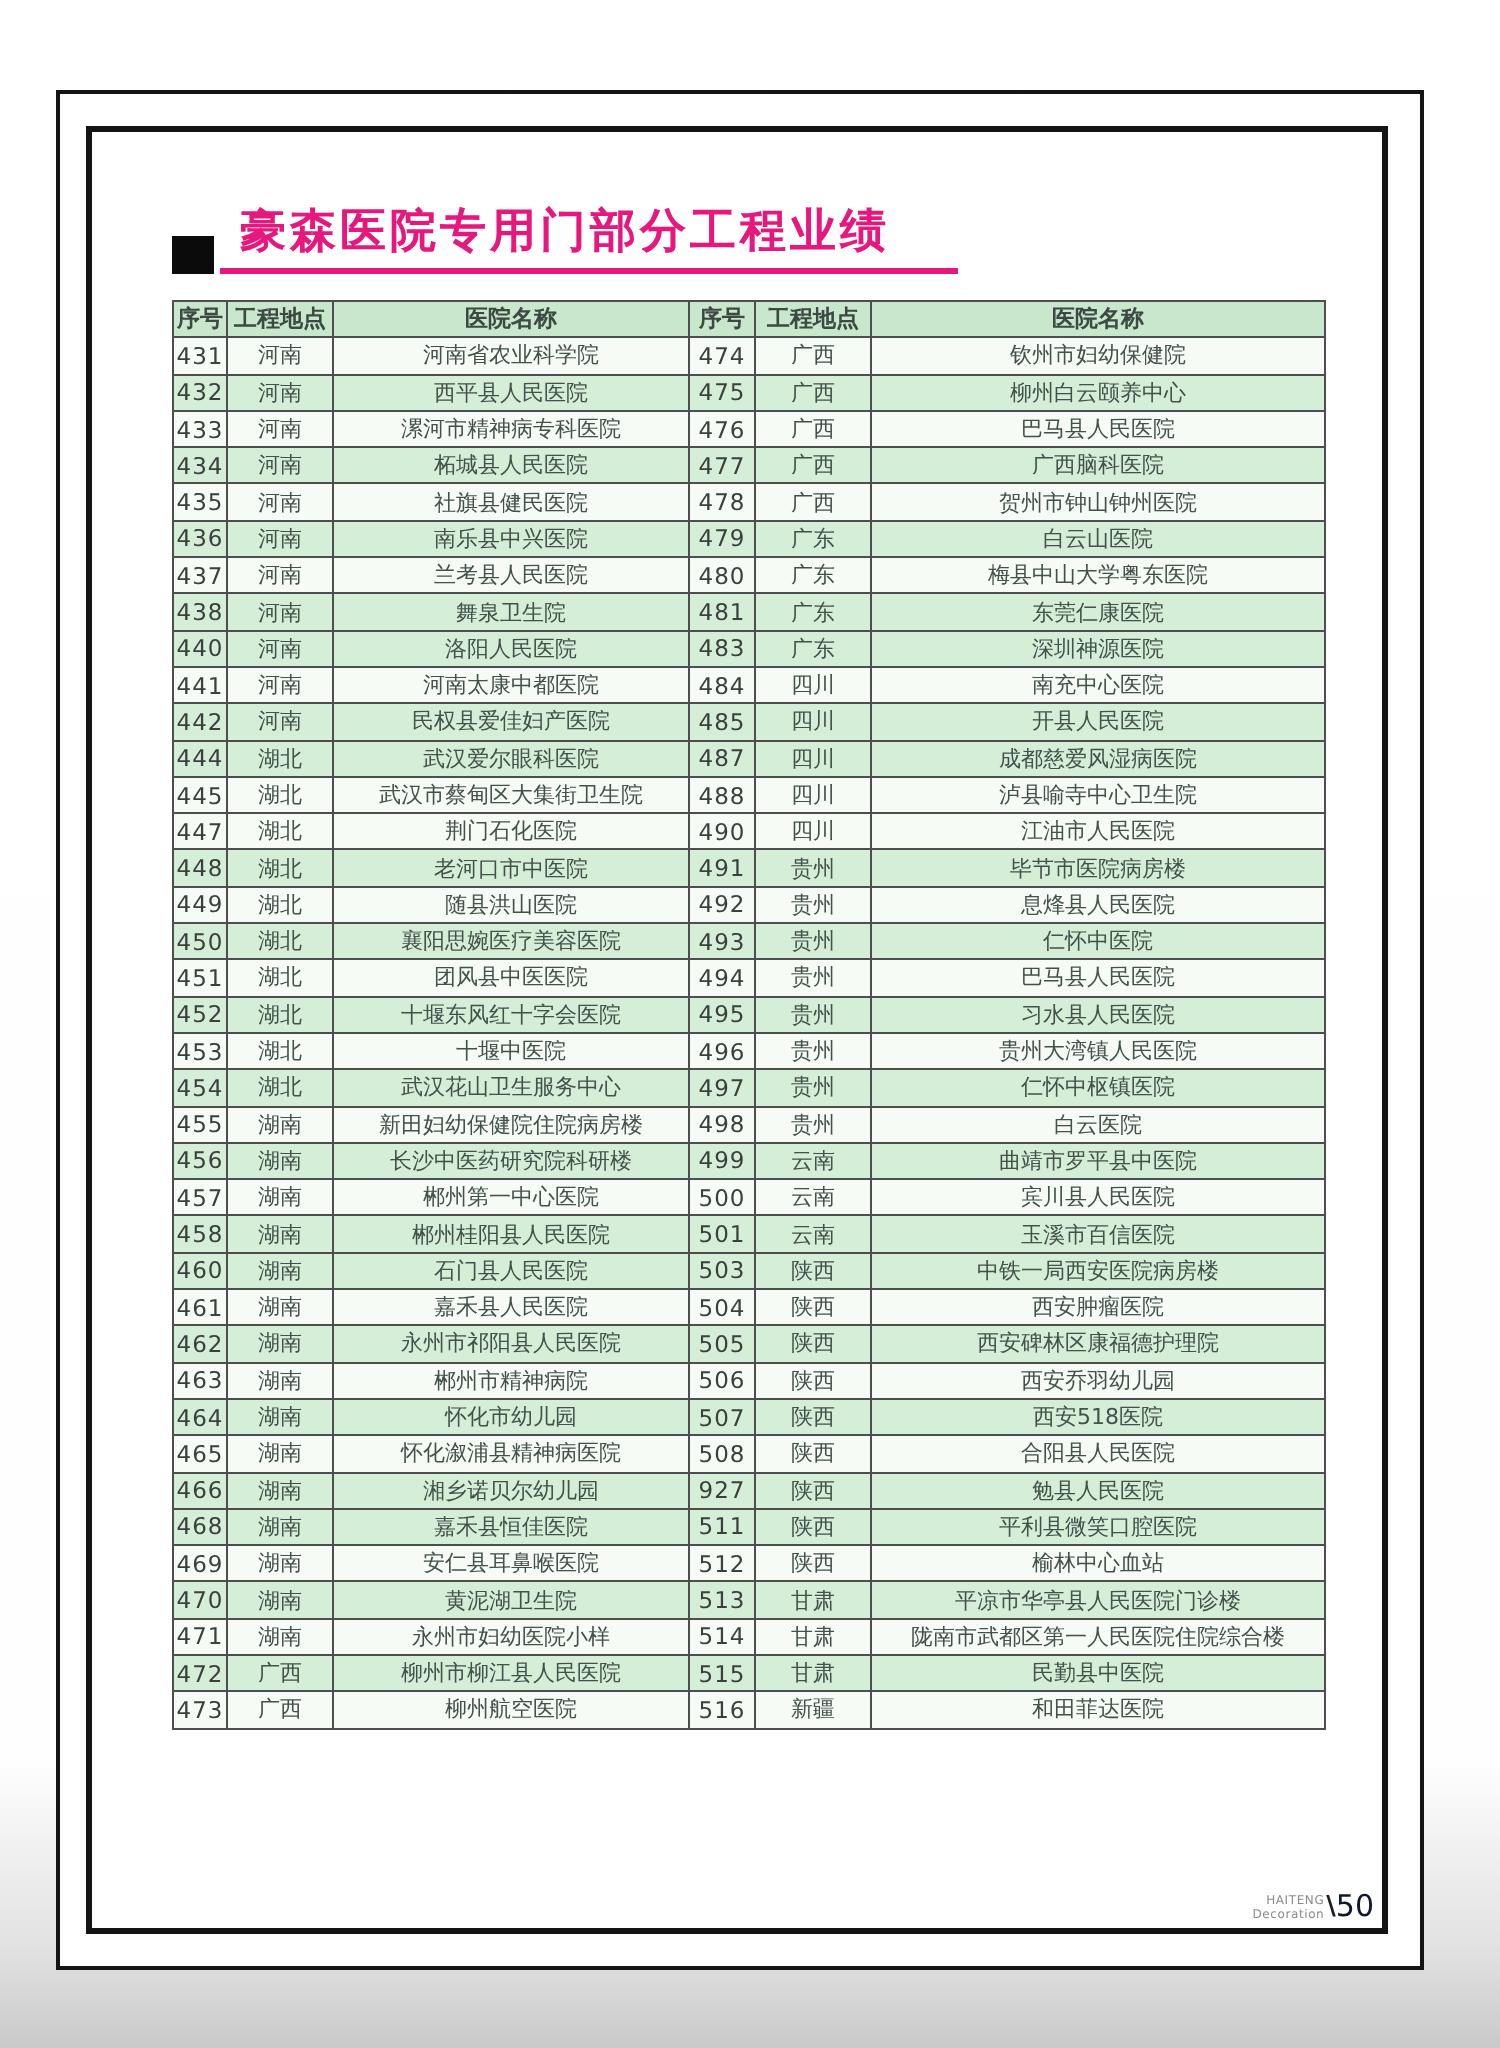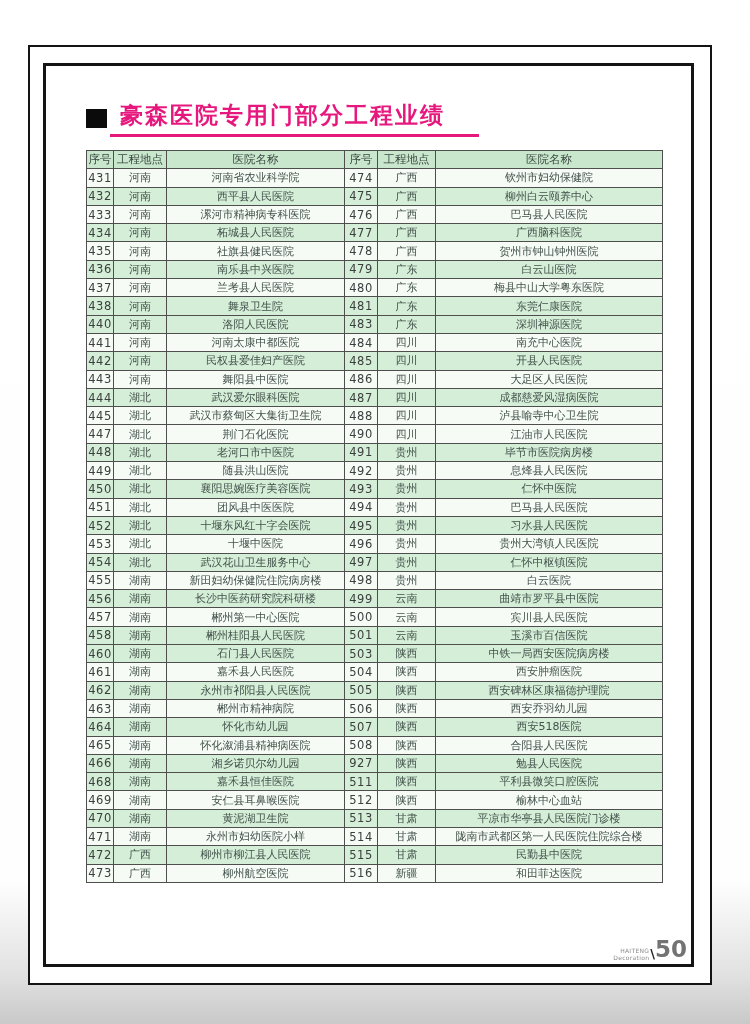--- a/index.html
+++ b/index.html
@@ -9,41 +9,41 @@
     font-family:"DejaVu Sans", sans-serif;
   }
   .outer-frame {
     position:absolute; left:28px; top:45px; width:680px; height:936px;
     border:2px solid #141414; background:#ffffff;
   }
   .inner-frame {
     position:absolute; left:13px; top:16px; width:645px; height:898px;
     border:3px solid #141414; background:#ffffff;
   }
-  .title-row { position:absolute; left:40px; top:34px; display:flex; align-items:center;font-family:Liberation Mono, monospace; }
+  .title-row { position:absolute; left:40px; top:34px; display:flex; align-items:flex-end;font-family:Liberation Mono, monospace; }
   .title-square { width:21px; height:19px; background:#0b0b0b; margin-bottom:0px; flex:0 0 auto; }
   .title-wrap { border-bottom:3px solid var(--title-color,#e6187e); padding:0 34px 3px 10px; margin-left:3px; }
   .page-title {
     margin:0; font-size:23px; font-weight:bold; letter-spacing:2px;
     color:var(--title-color,#e6187e); white-space:nowrap;
   }
   .projects-table { position:absolute; left:40px; top:84px; border-collapse:collapse; table-layout:fixed; width:576px; }
   .projects-table th, .projects-table td {
     border:1px solid #4e4e4e; height:17.3px; padding:0 1px;
     font-size:11px; color:#42514a; text-align:center; vertical-align:middle;
     overflow:hidden; white-space:nowrap;
   }
-  .projects-table th { background:var(--header-bg,#c9e7cc); font-weight:normal; font-size:11.5px; color:#3c4a43; }
+  .projects-table th { background:var(--header-bg,#c9e7cc); font-weight:bold; font-size:11.5px; color:#3c4a43; }
   tr.stripe-green td { background:var(--stripe-green,#d5eed8); }
   tr.stripe-light td { background:var(--stripe-light,#f6fbf6); }
   td.seq { font-size:11.5px; color:#3b3f3d; letter-spacing:0.5px; }
   .footer { position:absolute; right:4px; bottom:3px; display:flex; align-items:flex-end; }
   .brand { font-size:6px; color:#8b8b8b; text-align:right; line-height:1.2; letter-spacing:0.3px; }
   .slash-mark { font-size:13px; color:#1c1c1c; margin:0 0 0 1px; font-weight:bold; }
-  .pagenum { font-size:23px; font-weight:bold; color:#737373; line-height:1; }
+  .pagenum { font-size:15px; font-weight:normal; color:#0f172a; line-height:1; }
 </style>
 </head>
 <body>
 
 <div class="outer-frame">
   <div class="inner-frame">
 
     <div class="title-row">
       <span class="title-square"></span>
       <div class="title-wrap">
@@ -152,28 +152,20 @@
             <td>南充中心医院</td>
           </tr>
           <tr class="stripe-green">
             <td class="seq">442</td>
             <td>河南</td>
             <td>民权县爱佳妇产医院</td>
             <td class="seq">485</td>
             <td>四川</td>
             <td>开县人民医院</td>
           </tr>
-          <tr class="stripe-light">
-            <td class="seq">443</td>
-            <td>河南</td>
-            <td>舞阳县中医院</td>
-            <td class="seq">486</td>
-            <td>四川</td>
-            <td>大足区人民医院</td>
-          </tr>
           <tr class="stripe-green">
             <td class="seq">444</td>
             <td>湖北</td>
             <td>武汉爱尔眼科医院</td>
             <td class="seq">487</td>
             <td>四川</td>
             <td>成都慈爱风湿病医院</td>
           </tr>
           <tr class="stripe-light">
             <td class="seq">445</td>

